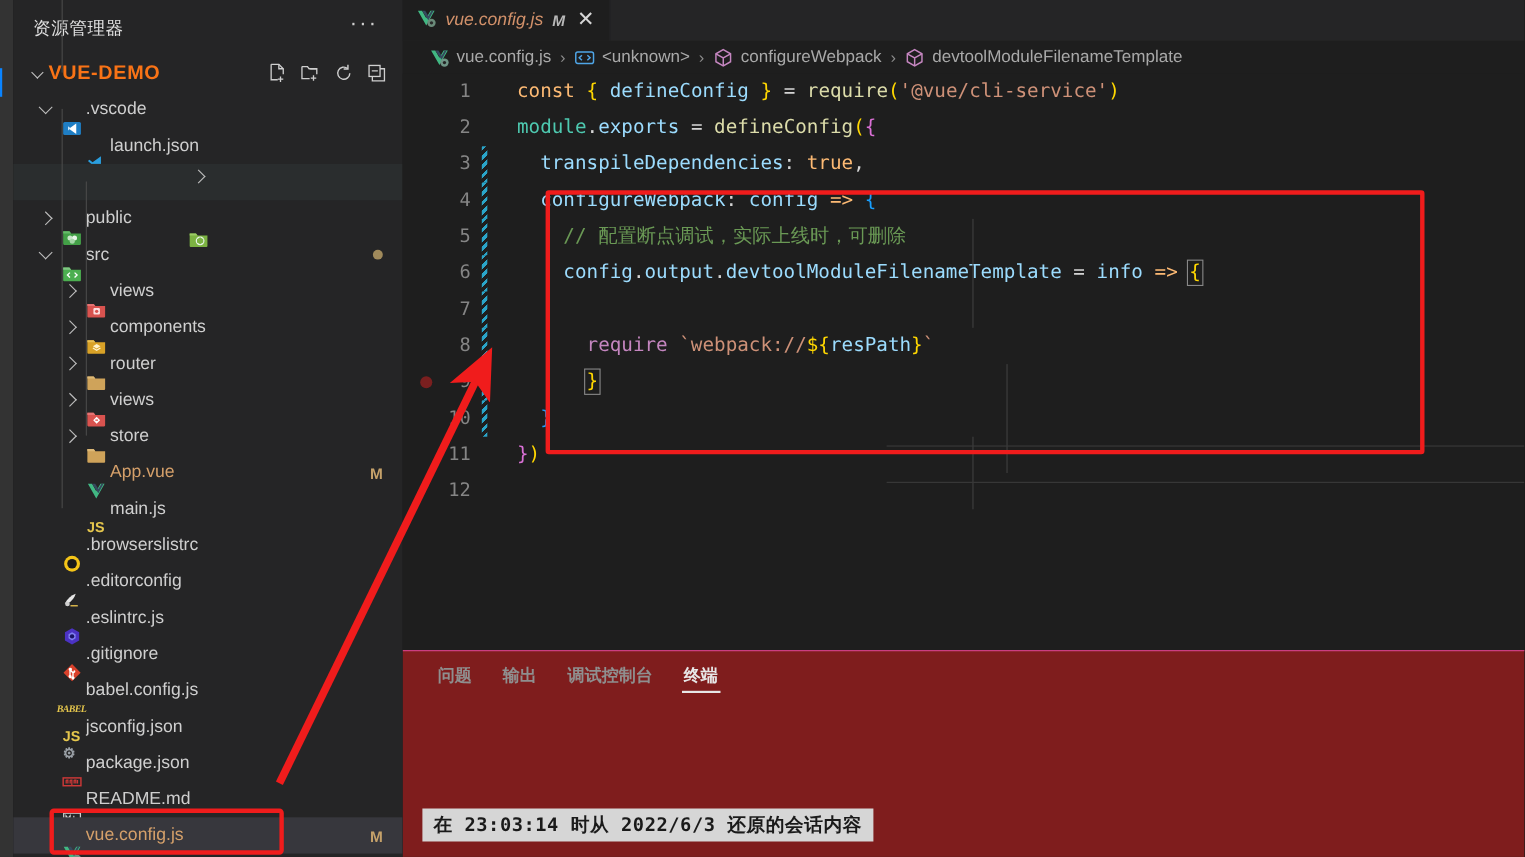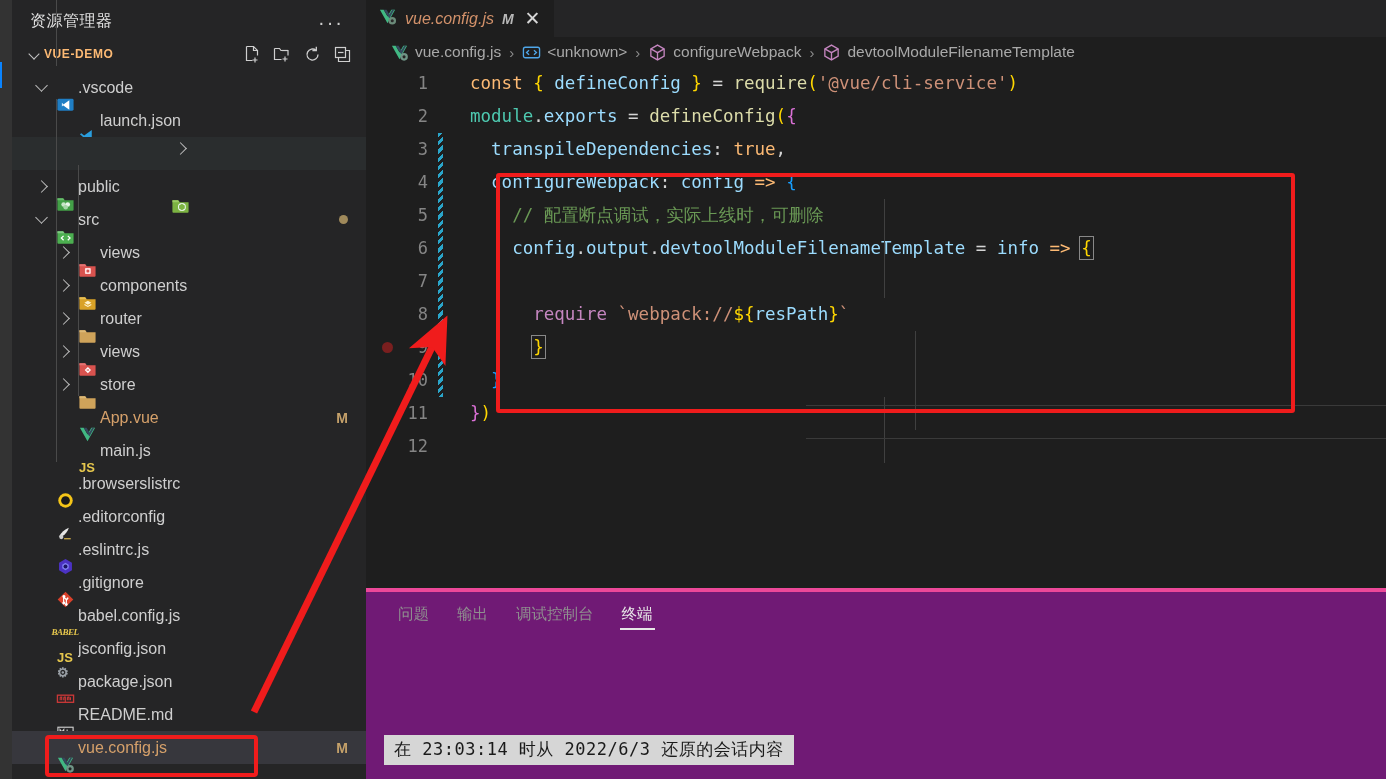--- a/index.html
+++ b/index.html
@@ -9,32 +9,32 @@
     color:#cccccc;
   }
   #root{position:absolute;inset:0;display:flex;}
 
   
   .activitybar{width:12px;background:#333333;flex:0 0 12px;position:relative;}
   .ab-active{position:absolute;left:0;top:62px;width:2px;height:26px;background:#0a84ff;}
 
   
   .sidebar{width:354px;flex:0 0 354px;background:#252526;display:flex;flex-direction:column;position:relative;}
-  .sb-title{height:35px;display:flex;align-items:center;padding:4px 14px 0 18px;}
+  .sb-title{height:35px;display:flex;padding:16px 14px 0 18px;}
   .sb-title-text{font-size:16px;color:#e0e0e0;letter-spacing:.5px;flex:1;}
   .sb-dots{color:#cfcfcf;font-size:20px;letter-spacing:2px;line-height:10px;padding-right:8px;cursor:pointer;}
 
   .sb-section{height:30px;display:flex;align-items:center;padding:0 8px 0 14px;}
   .twisty{width:18px;height:18px;display:inline-block;position:relative;flex:0 0 18px;}
   .twisty::before{
     content:"";position:absolute;left:4px;top:5px;width:7px;height:7px;
     border-right:1.6px solid #c5c5c5;border-bottom:1.6px solid #c5c5c5;
     transform:rotate(45deg);
   }
-  .sb-section-label{font-size:12px;font-weight:bold;letter-spacing:.6px;color:#fdba74;flex:1;}
+  .sb-section-label{font-size:18px;font-weight:bold;letter-spacing:.6px;color:#f97316;flex:1;}
   .sb-actions{display:flex;gap:11px;align-items:center;padding-right:6px;}
   .sb-actions svg{display:block;cursor:pointer;}
 
   .tree{flex:1;overflow:hidden;padding-top:2px;}
   .row{height:33px;display:flex;align-items:center;padding-right:18px;position:relative;font-size:16px;color:#cfcfcf;cursor:pointer;white-space:nowrap;}
   .row.selected{background:#37373d;}
   .row.hover{background:#2a2d2e;flex-direction:column;}
   .row .ind{display:inline-block;flex:0 0 auto;}
   .row .tw{width:22px;flex:0 0 22px;display:flex;align-items:center;justify-content:center;}
   .row .tw .chev{width:8px;height:8px;border-right:1.7px solid #bdbdbd;border-bottom:1.7px solid #bdbdbd;display:block;}
@@ -75,21 +75,21 @@
 
   
   .t-kw{color:#fdba74;} .t-kw2{color:#c586c0;} .t-fn{color:#dcdcaa;}
   .t-var{color:#9cdcfe;} .t-str{color:#ce9178;}
   .t-com{color:#6a9955;} .t-br1{color:#ffd700;}
   .t-br2{color:#da70d6;} .t-br3{color:#179fff;} .t-cls{color:#4ec9b0;}
   .t-op{color:#d4d4d4;}
   .brmatch{outline:1px solid #888;outline-offset:1px;}
 
   
-  .panel{flex:0 0 187px;background:#701a75;border-top:4px solid #ec4899;display:flex;flex-direction:column;}
+  .panel{flex:0 0 187px;background:#7f1d1d;border-top:1px solid #ec4899;display:flex;flex-direction:column;font-weight:bold;}
   .paneltabs{height:42px;display:flex;align-items:center;gap:0;padding-left:18px;flex:0 0 42px;}
   .ptab{font-size:15.5px;color:#8f8f8f;padding:6px 14px 4px;cursor:pointer;position:relative;}
   .ptab.active{color:#e7e7e7;}
   .ptab.active::after{content:"";position:absolute;left:12px;right:12px;bottom:-1px;height:1.5px;background:#e7e7e7;}
   .termbody{flex:1;position:relative;padding:0 14px;font-family:"DejaVu Sans Mono","Liberation Mono",monospace;}
   .restoreline{position:absolute;left:18px;bottom:14px;background:#d6d6d6;color:#1a1a1a;font-size:17px;padding:3px 10px 4px;letter-spacing:.5px;}
 
   
   .annot{position:absolute;inset:0;pointer-events:none;}
   .hl-box{position:absolute;border:4px solid #f01c1c;border-radius:3px;}

